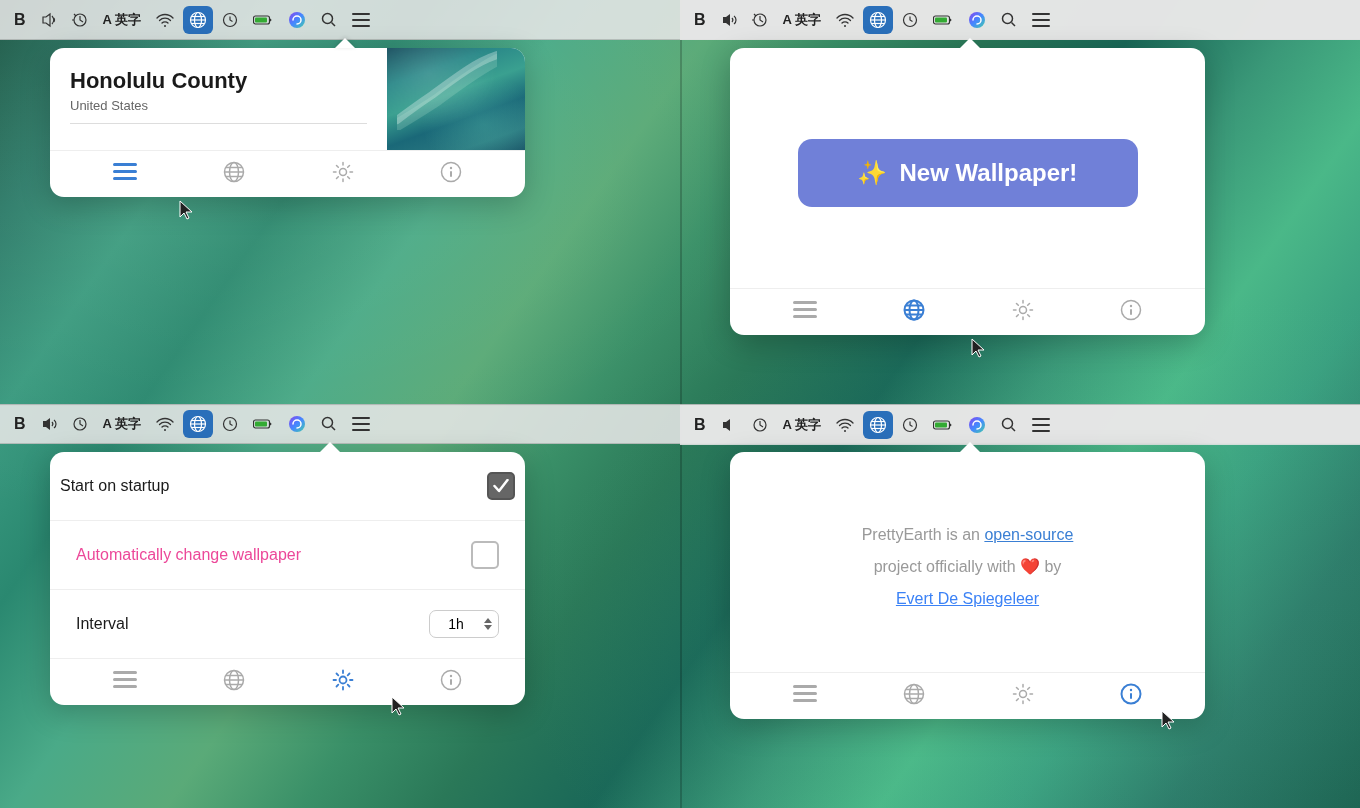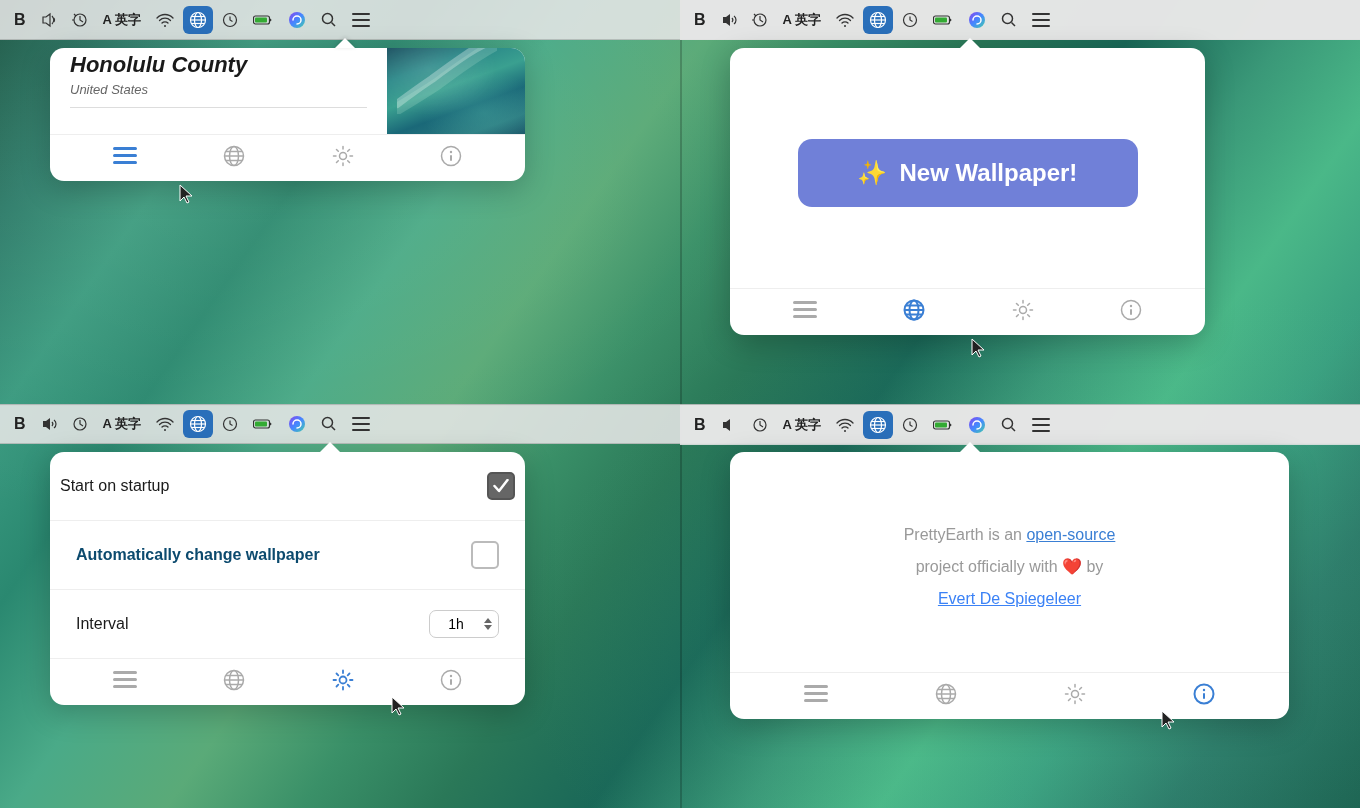--- a/index.html
+++ b/index.html
@@ -366,21 +366,21 @@
     </span>
   </div>
 </div>
 
 <div style="position:absolute;top:48px;left:50px;width:475px;z-index:20;">
 
   <div style="position:absolute;top:-10px;left:285px;width:0;height:0;border-left:10px solid transparent;border-right:10px solid transparent;border-bottom:10px solid white;filter:drop-shadow(0 -1px 2px rgba(0,0,0,0.15));"></div>
   <div style="background:white;border-radius:14px;box-shadow:0 8px 30px rgba(0,0,0,0.22);overflow:hidden;">
     <div style="display:flex;">
 
-      <div style="flex:1;padding:4px 20px 16px;font-style:italic;">
+      <div style="flex:1;padding:20px 20px 16px;">
         <div style="font-size:22px;font-weight:700;color:#1a1a1a;margin-bottom:4px;line-height:1.2;">Honolulu County</div>
         <div style="font-size:13px;color:#666;margin-bottom:10px;">United States</div>
         <div style="height:1px;background:#ddd;margin-bottom:10px;"></div>
       </div>
 
       <div style="width:138px;flex-shrink:0;background:linear-gradient(160deg,#1a5060 0%,#2a8888 25%,#3aa090 45%,#1a6878 65%,#2a7880 85%,#1a5568 100%);position:relative;overflow:hidden;">
         <div style="position:absolute;inset:0;background:radial-gradient(ellipse at 30% 25%,rgba(255,255,255,0.12) 0%,transparent 50%),radial-gradient(ellipse at 70% 75%,rgba(100,210,185,0.25) 0%,transparent 45%);"></div>
 
         <svg style="position:absolute;bottom:20px;left:10px;" width="100" height="80" viewBox="0 0 100 80">
           <path d="M0 70 Q20 55 35 45 Q55 30 70 20 Q85 10 100 5" stroke="rgba(255,255,255,0.3)" stroke-width="8" fill="none" stroke-linecap="round"></path>
@@ -485,21 +485,21 @@
     <div style="display:flex;align-items:center;justify-content:space-between;padding:20px 10px;border-bottom:1px solid #eee;">
       <span style="font-size:16px;color:#1a1a1a;">Start on startup</span>
       <div style="width:28px;height:28px;background:#666;border-radius:5px;display:flex;align-items:center;justify-content:center;cursor:pointer;border:2px solid #555;">
         <svg width="16" height="14" viewBox="0 0 16 14">
             <path d="M1.5 7L6 12L14.5 1" stroke="white" stroke-width="2.5" stroke-linecap="round" stroke-linejoin="round" fill="none"></path>
           </svg>
       </div>
     </div>
 
     <div style="display:flex;align-items:center;justify-content:space-between;padding:20px 26px;border-bottom:1px solid #eee;">
-      <span style="font-size:16px;color:#0c4a6e;line-height:1.4;font-weight:bold;">Automatically change wallpaper</span>
+      <span style="font-size:16px;color:#ec4899;line-height:1.4;">Automatically change wallpaper</span>
       <div style="width:28px;height:28px;background:white;border-radius:5px;border:2px solid #bbb;cursor:pointer;flex-shrink:0;"></div>
     </div>
 
     <div style="display:flex;align-items:center;justify-content:space-between;padding:20px 26px;">
       <span style="font-size:16px;color:#1a1a1a;">Interval</span>
       <div style="position:relative;display:inline-flex;align-items:center;">
         <select style="appearance:none;border:1.5px solid #ccc;border-radius:7px;padding:5px 28px 5px 12px;font-size:14px;background:white;cursor:pointer;min-width:68px;text-align:center;font-family:inherit;">
           <option>15m</option>
           <option>30m</option>
           <option selected="">1h</option>
@@ -552,21 +552,21 @@
     </div>
   </div>
 
   <div style="position:absolute;bottom:-18px;left:340px;">
     <svg width="20" height="24" viewBox="0 0 20 24">
         <path d="M2 2L2 18L6 14L9 20L11 19L8 13L14 13Z" fill="#222" stroke="white" stroke-width="1"></path>
       </svg>
   </div>
 </div>
 
-<div style="position:absolute;top:452px;left:730px;width:559px;z-index:20;">
+<div style="position:absolute;top:452px;left:730px;width:475px;z-index:20;">
   <div style="position:absolute;top:-10px;left:230px;width:0;height:0;border-left:10px solid transparent;border-right:10px solid transparent;border-bottom:10px solid white;"></div>
   <div style="background:white;border-radius:14px;box-shadow:0 8px 30px rgba(0,0,0,0.22);overflow:hidden;">
     <div style="padding:40px 30px 30px;display:flex;align-items:center;justify-content:center;min-height:220px;">
       <div style="text-align:center;font-size:16px;color:#999;line-height:2;">
         <span>PrettyEarth is an </span><a style="color:#3a7fd4;text-decoration:underline;cursor:pointer;">open-source</a>
         <br>
         <span> project officially with ❤️ by</span>
         <br>
         <a style="color:#3b82f6;text-decoration:underline;cursor:pointer;">Evert De Spiegeleer</a>
       </div>

